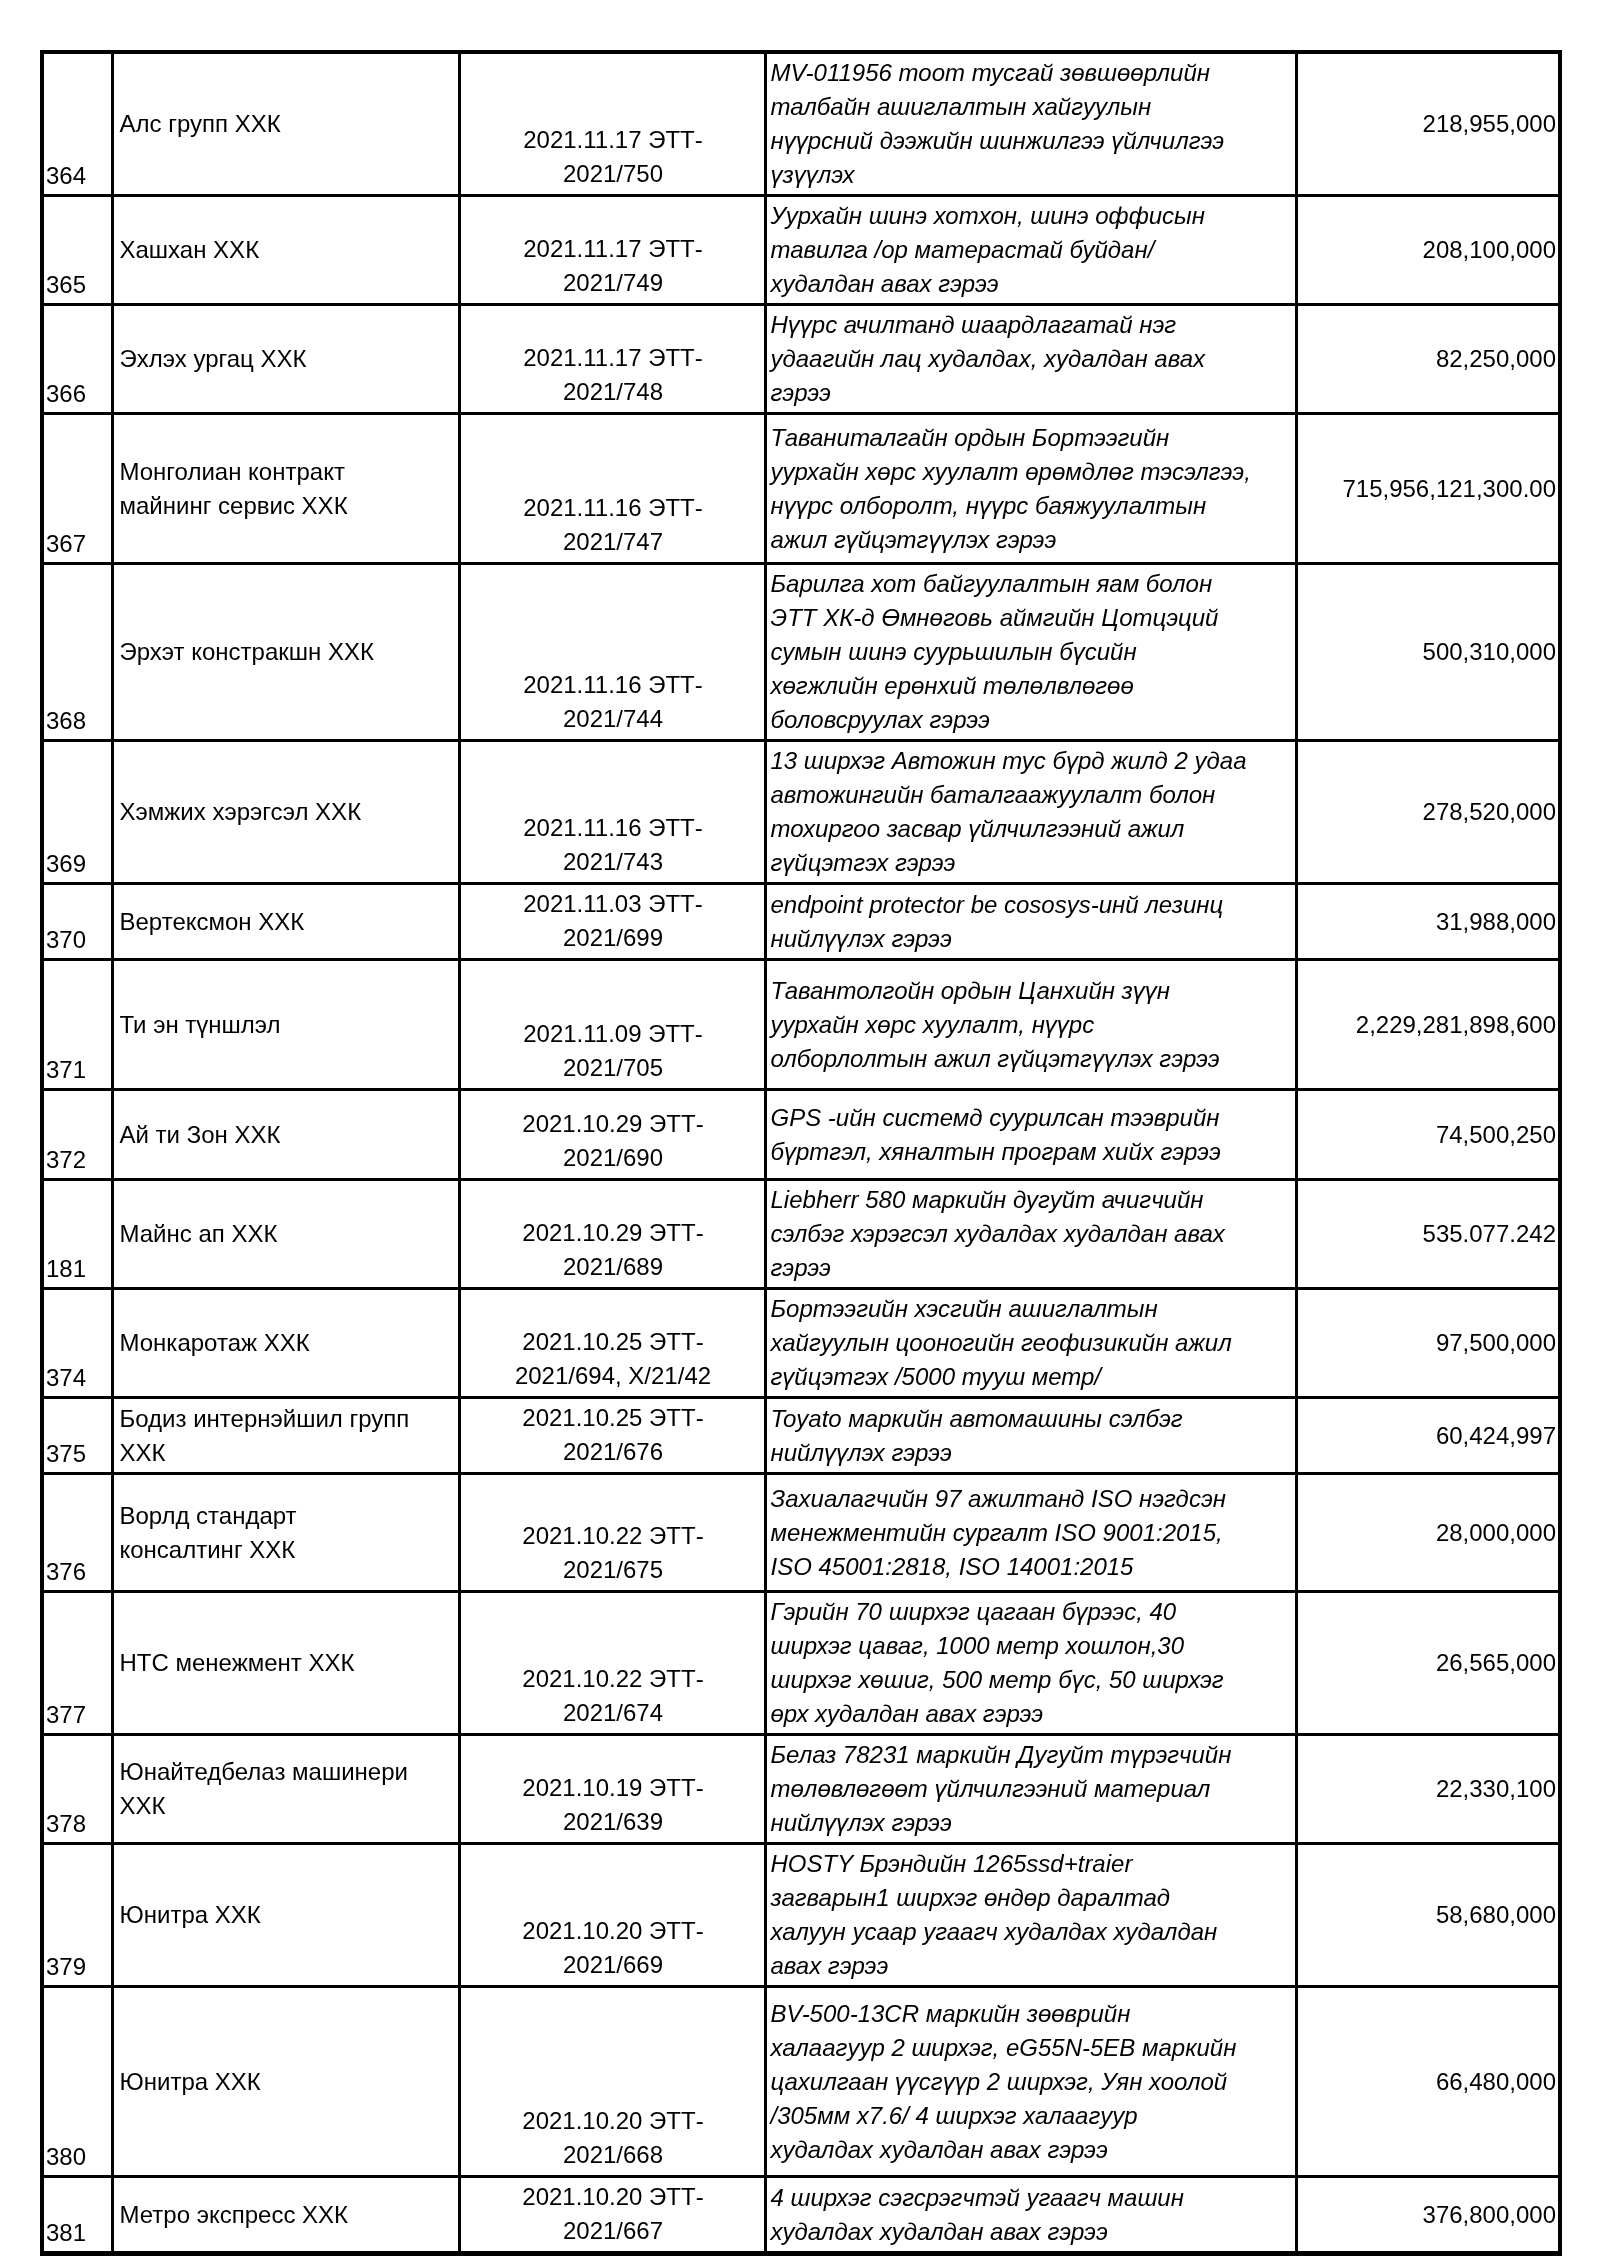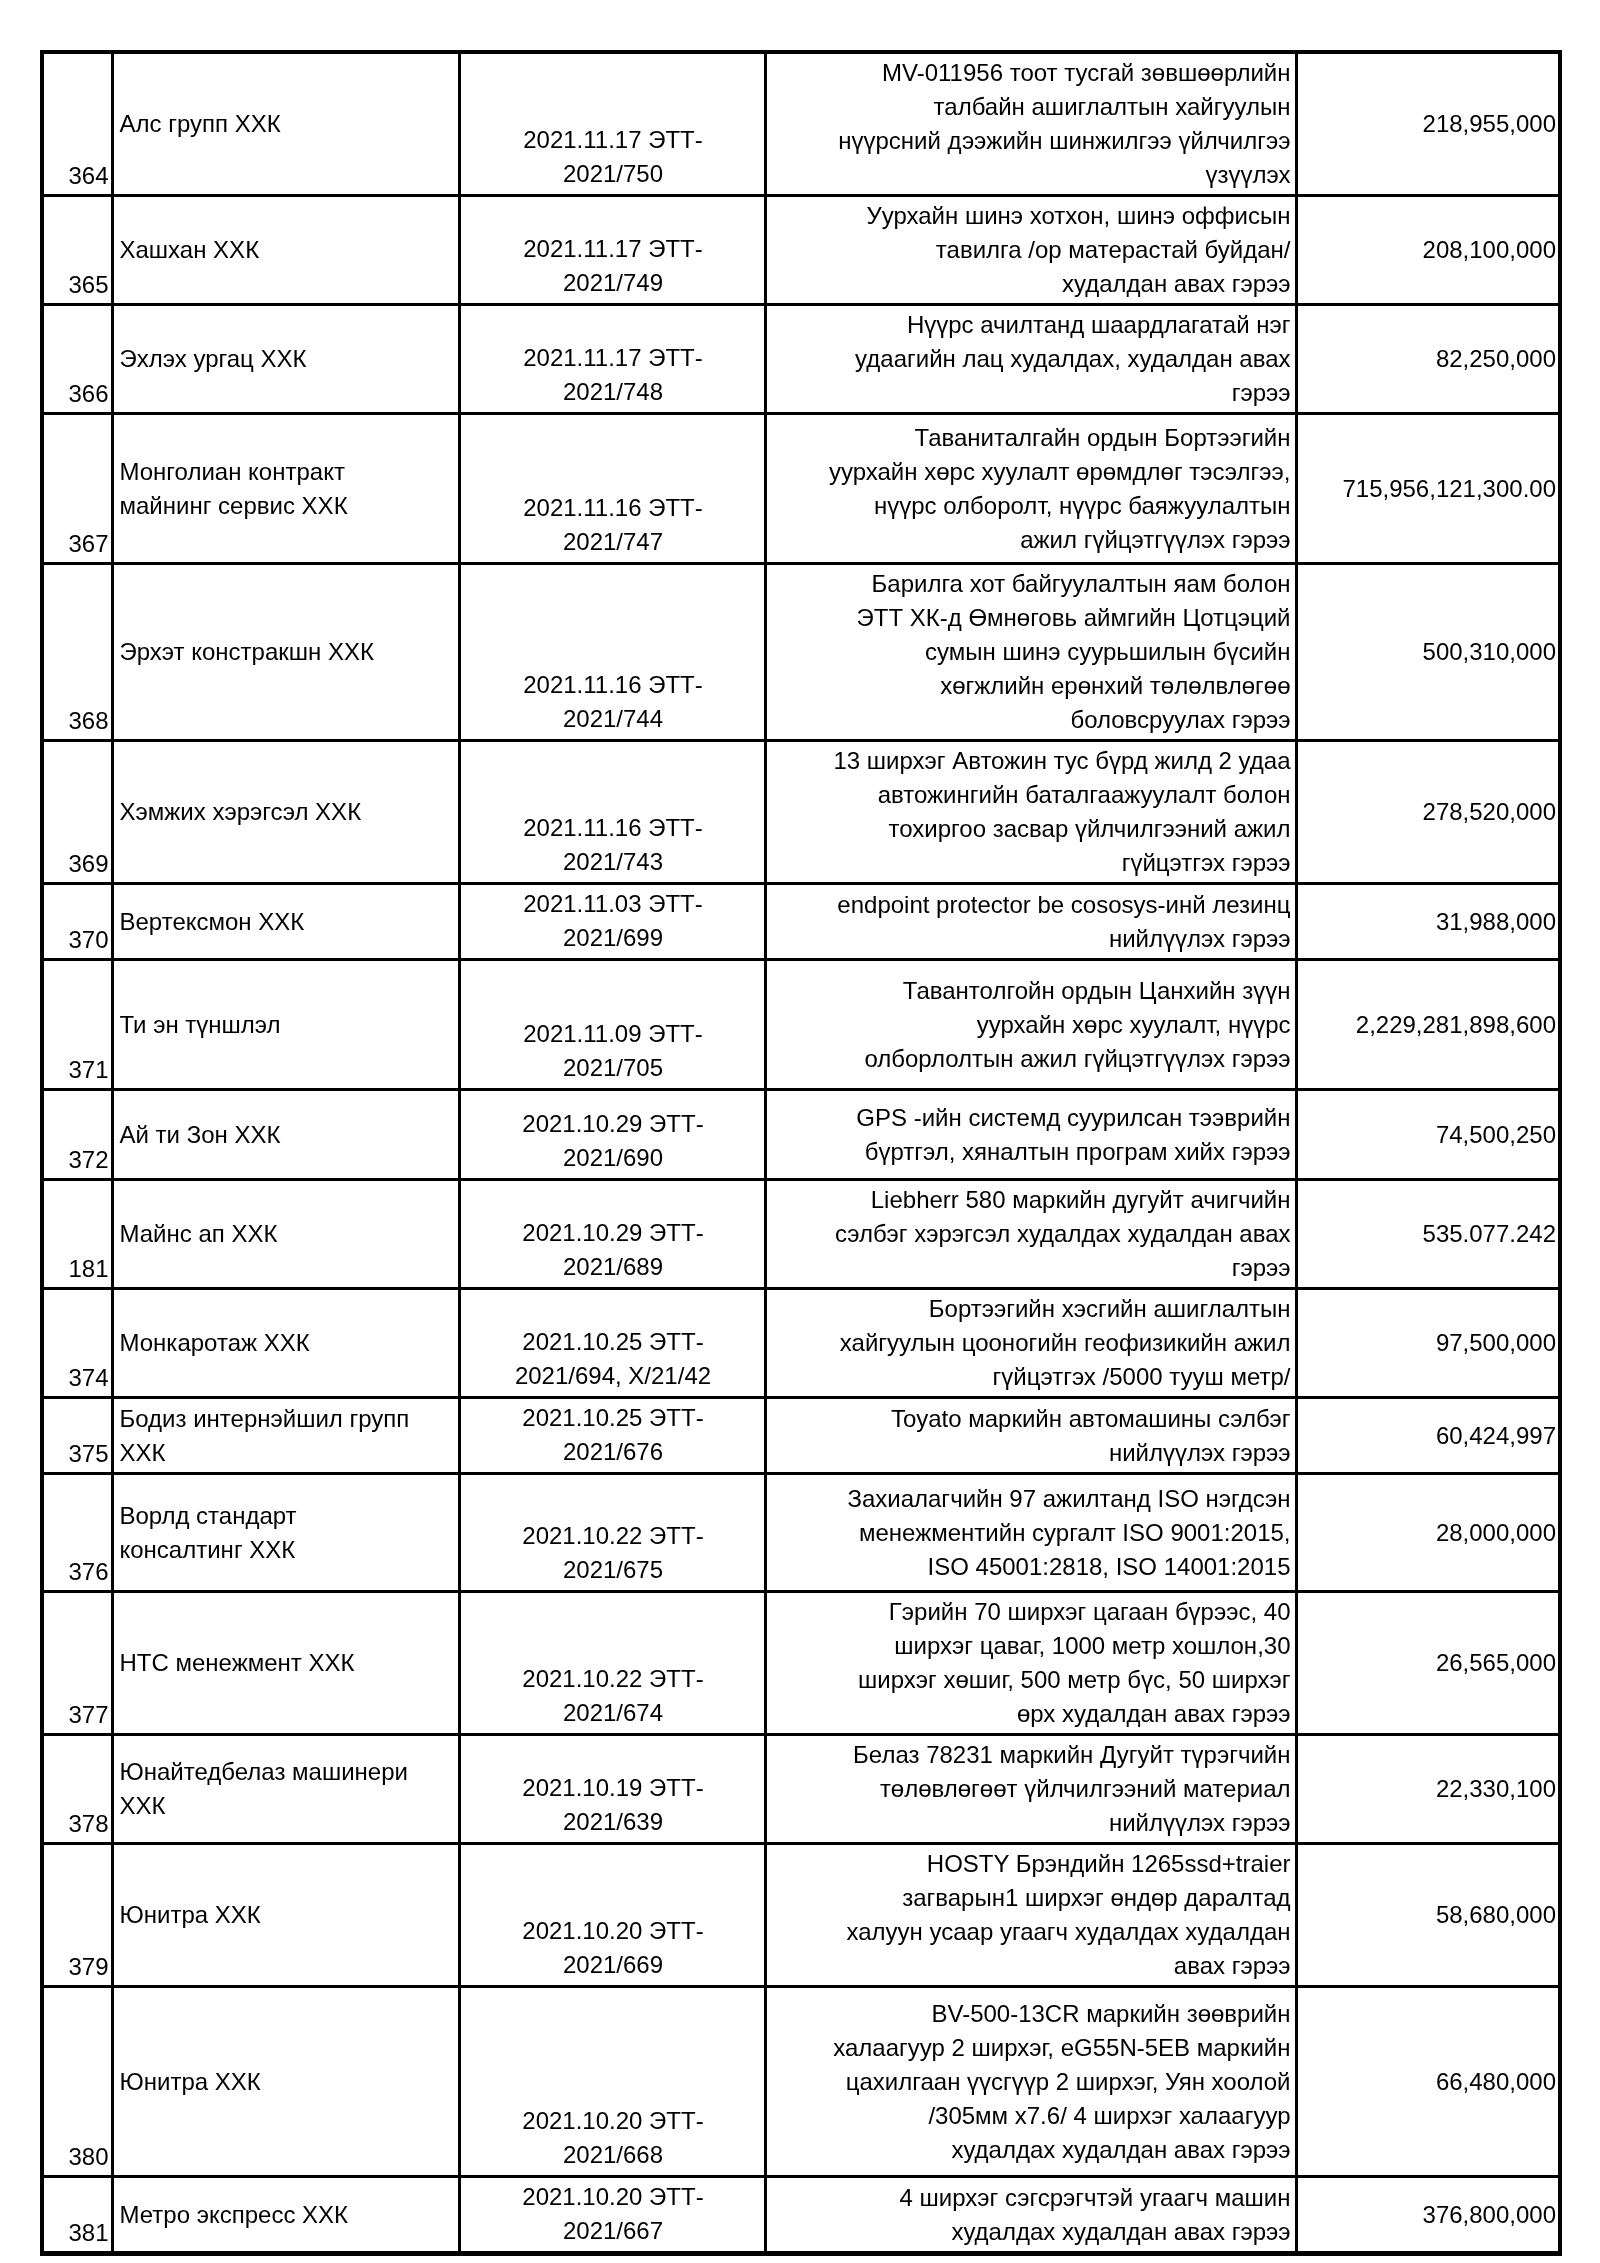--- a/index.html
+++ b/index.html
@@ -22,24 +22,24 @@
     border: 4px solid #000;
     border-bottom-width: 5px;
   }
   table.contracts td {
     border: 3px solid #000;
     font-size: 24px;
     line-height: 34px;
     overflow: hidden;
     color: #000;
   }
-  td.c-num      { vertical-align: bottom; text-align: right; padding: 2px 2px 1px 2px; }
+  td.c-num      { vertical-align: bottom; text-align: left; padding: 2px 2px 1px 2px; }
   td.c-company  { vertical-align: middle; text-align: left; white-space: pre-line; padding: 2px 6px; }
   td.c-contract { vertical-align: bottom; text-align: center;   white-space: pre-line; padding: 2px 4px 3px 6px; }
-  td.c-desc     { vertical-align: middle; text-align: right; white-space: pre-line; padding: 2px 4px; }
+  td.c-desc     { vertical-align: middle; text-align: left; white-space: pre-line; padding: 2px 4px; font-style: italic; }
   td.c-amount   { vertical-align: middle; text-align: right; padding: 2px 2px; }
 
   
   tbody tr:nth-child(1)  { height: 136px; }
   tbody tr:nth-child(2)  { height: 97px;  }
   tbody tr:nth-child(3)  { height: 100px; }
   tbody tr:nth-child(4)  { height: 150px; }
   tbody tr:nth-child(5)  { height: 168px; }
   tbody tr:nth-child(6)  { height: 135px; }
   tbody tr:nth-child(7)  { height: 62px;  }

